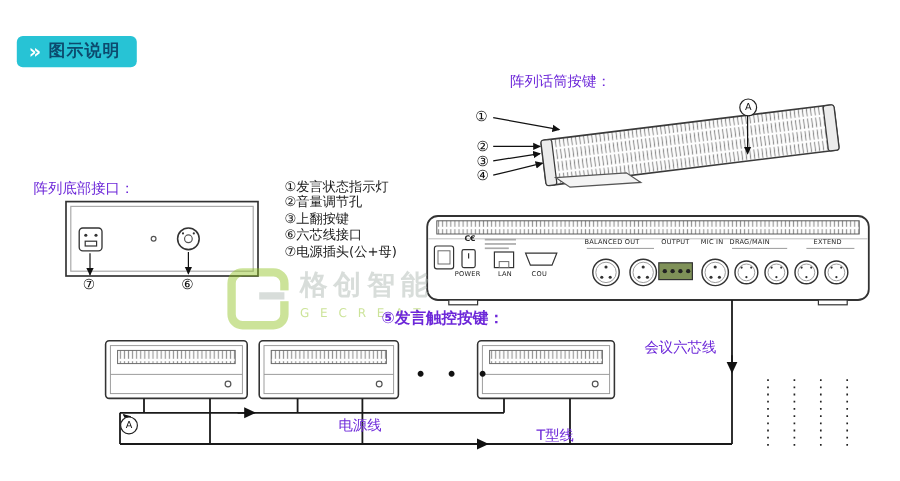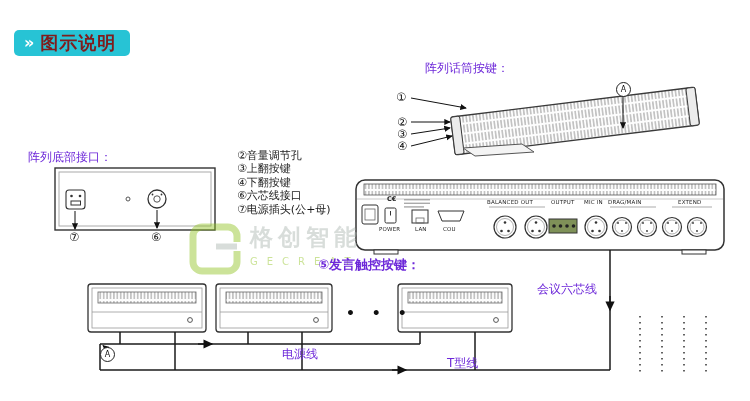--- a/index.html
+++ b/index.html
@@ -11,21 +11,21 @@
   .f13b{font-size:13px;font-weight:bold;}
   .legend{position:absolute;left:237px;top:149px;z-index:3;font-size:11px;line-height:13.4px;color:#1a1a1a;}
   .co{position:absolute;font-size:11.5px;color:#101010;z-index:3;}
   .acirc{position:absolute;width:13px;height:13px;border:1.2px solid #222;border-radius:50%;
          display:flex;align-items:center;justify-content:center;font-size:8px;background:#fff;color:#111;z-index:3;}
   .tiny{position:absolute;font-size:5.5px;letter-spacing:.2px;color:#222;z-index:3;}
   .tiny6{position:absolute;font-size:6.5px;font-weight:bold;color:#222;z-index:3;}
   .badge{position:absolute;left:14px;top:30px;height:26px;padding:0 14px 0 10px;background:#27c3d5;
          border-radius:5px;display:flex;align-items:center;z-index:3;}
   .badge .ico{color:#fff;font-size:16px;font-weight:bold;margin-right:6px;line-height:1;}
-  .badge .lbl{color:#7f1d1d;font-size:18px;font-weight:bold;letter-spacing:1px;}
+  .badge .lbl{color:#0c4a6e;font-size:14px;font-weight:bold;letter-spacing:1px;}
   .dots{position:absolute;font-size:14px;font-weight:bold;letter-spacing:6px;color:#111;z-index:3;}
   .wm{position:absolute;left:188px;top:222px;display:flex;align-items:flex-start;opacity:.45;z-index:1;pointer-events:none;}
   .wm-cn{font-size:23px;font-weight:bold;letter-spacing:5px;color:#a9b4ae;}
   .wm-en{font-size:10px;letter-spacing:9px;color:#8fc31f;margin-top:3px;}
   .wm-text{margin-left:8px;}
 </style>
 </head>
 <body>
 
 <div class="stage">
@@ -216,23 +216,23 @@
   </div>
 
   <span class="txt f12" style="left:425px;top:60px">阵列话筒按键：</span>
   <span class="txt f12" style="left:28px;top:149px">阵列底部接口：</span>
   <span class="txt f13b" style="left:318px;top:256px">⑤发言触控按键：</span>
   <span class="txt f12" style="left:537px;top:281px">会议六芯线</span>
   <span class="txt f12" style="left:282px;top:346px">电源线</span>
   <span class="txt f12" style="left:447px;top:355px">T型线</span>
 
   <div class="legend">
+    <div>①发言状态指示灯</div>
     <div>②音量调节孔</div>
     <div>③上翻按键</div>
-    <div>④下翻按键</div>
     <div>⑥六芯线接口</div>
     <div>⑦电源插头(公+母)</div>
   </div>
 
   <span class="co" style="left:396px;top:90px">①</span>
   <span class="co" style="left:397px;top:115px">②</span>
   <span class="co" style="left:397px;top:127px">③</span>
   <span class="co" style="left:397px;top:139px">④</span>
   <span class="co" style="left:69px;top:230px">⑦</span>
   <span class="co" style="left:151px;top:230px">⑥</span>

